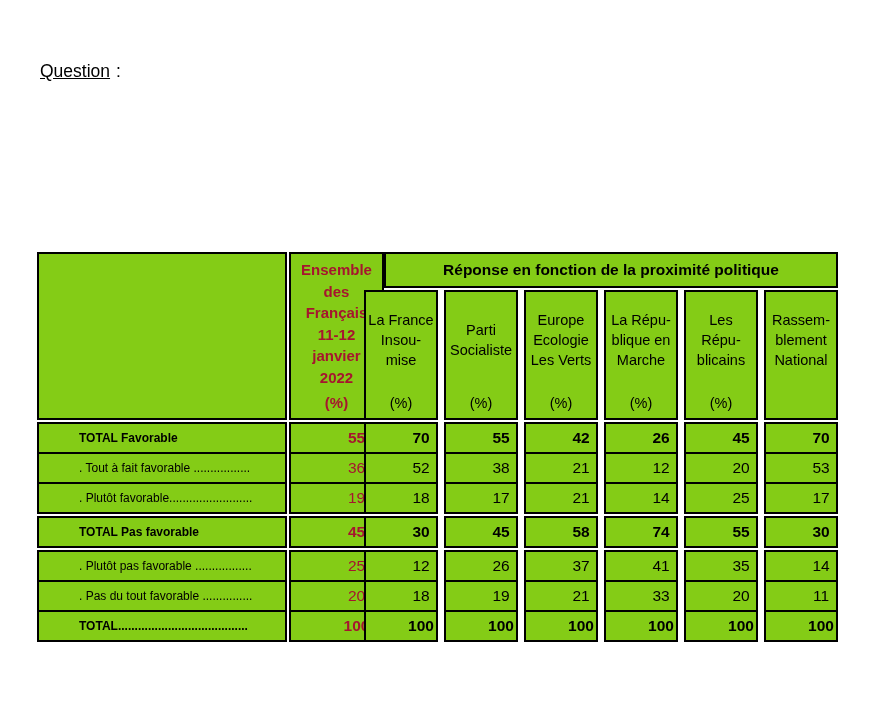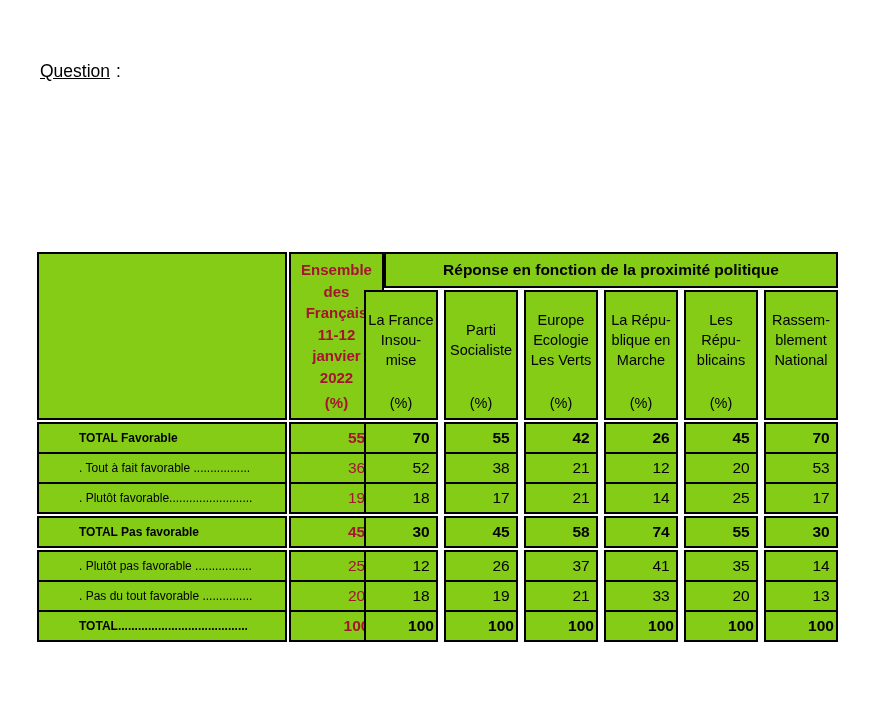--- a/index.html
+++ b/index.html
@@ -240,20 +240,20 @@
         <div class="box grp">
           <div class="cellrow num-cell boldrow">70</div>
           <div class="cellrow num-cell">53</div>
           <div class="cellrow num-cell">17</div>
         </div>
         <div class="box grp">
           <div class="cellrow num-cell boldrow">30</div>
         </div>
         <div class="box grp">
           <div class="cellrow num-cell">14</div>
-          <div class="cellrow num-cell">13</div>
+          <div class="cellrow num-cell">11</div>
           <div class="cellrow num-cell boldrow">100</div>
         </div>
       </div>
 
     </div>
   </div>
 </div>
 
 </body></html>

